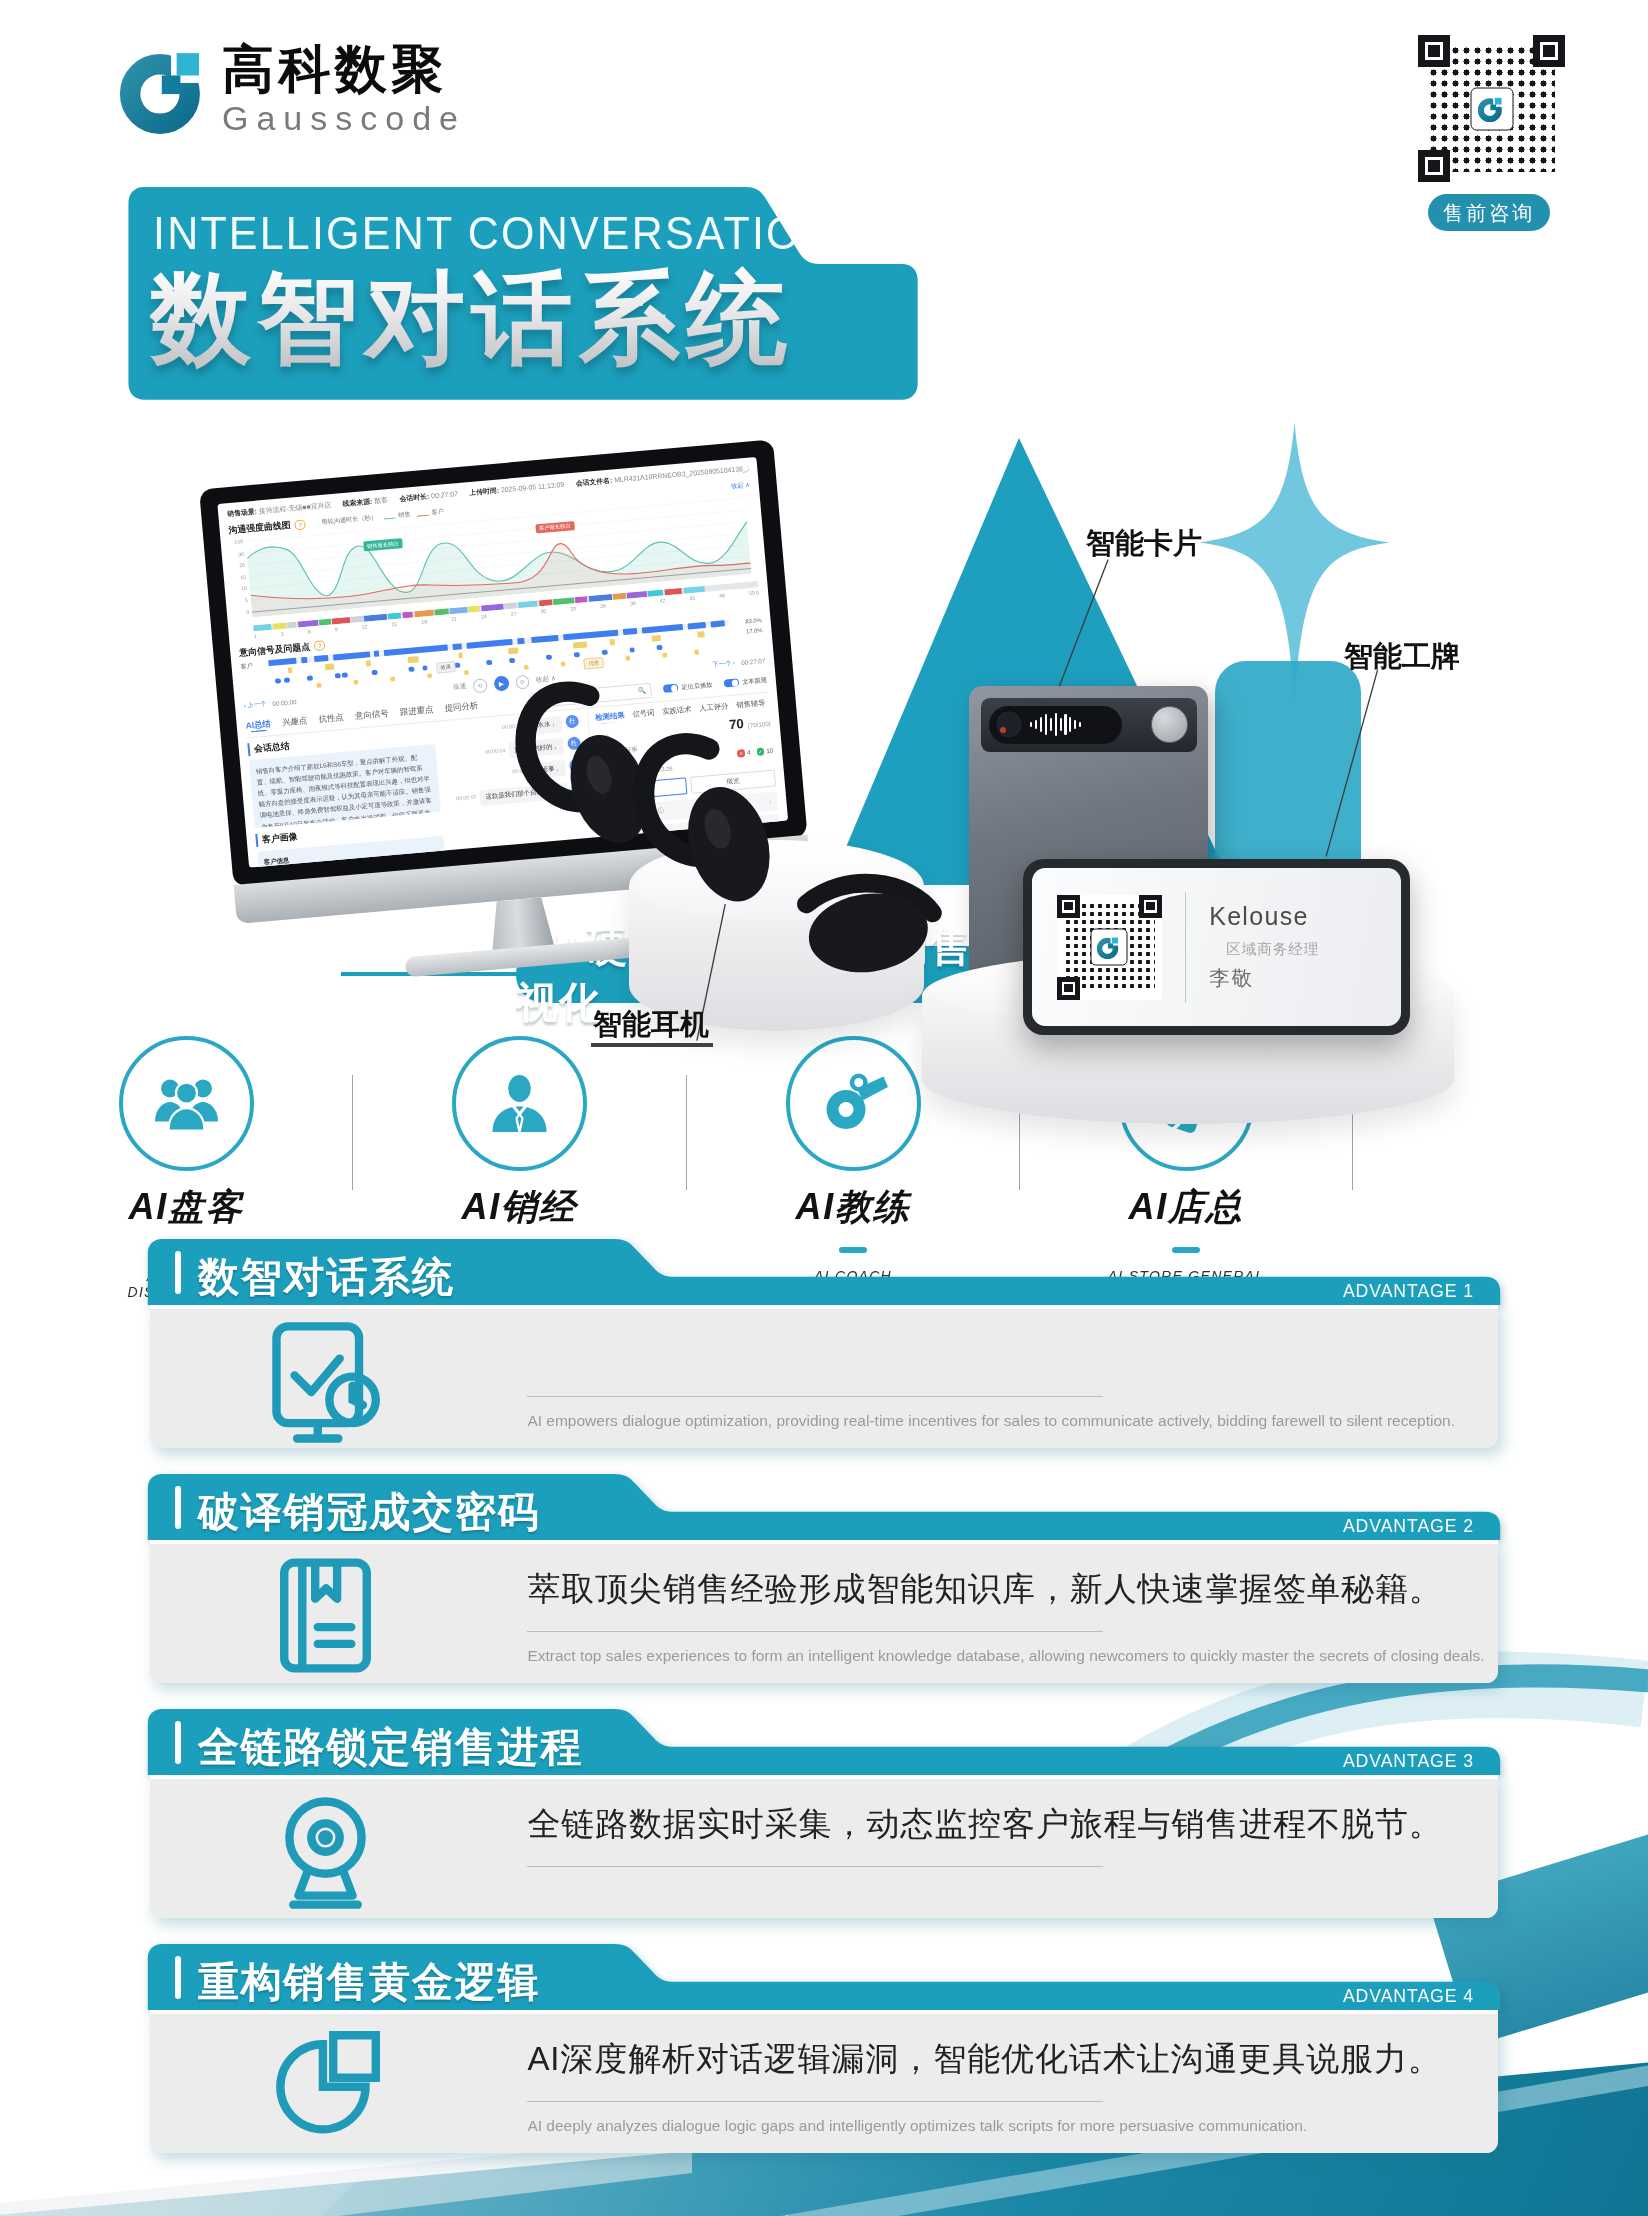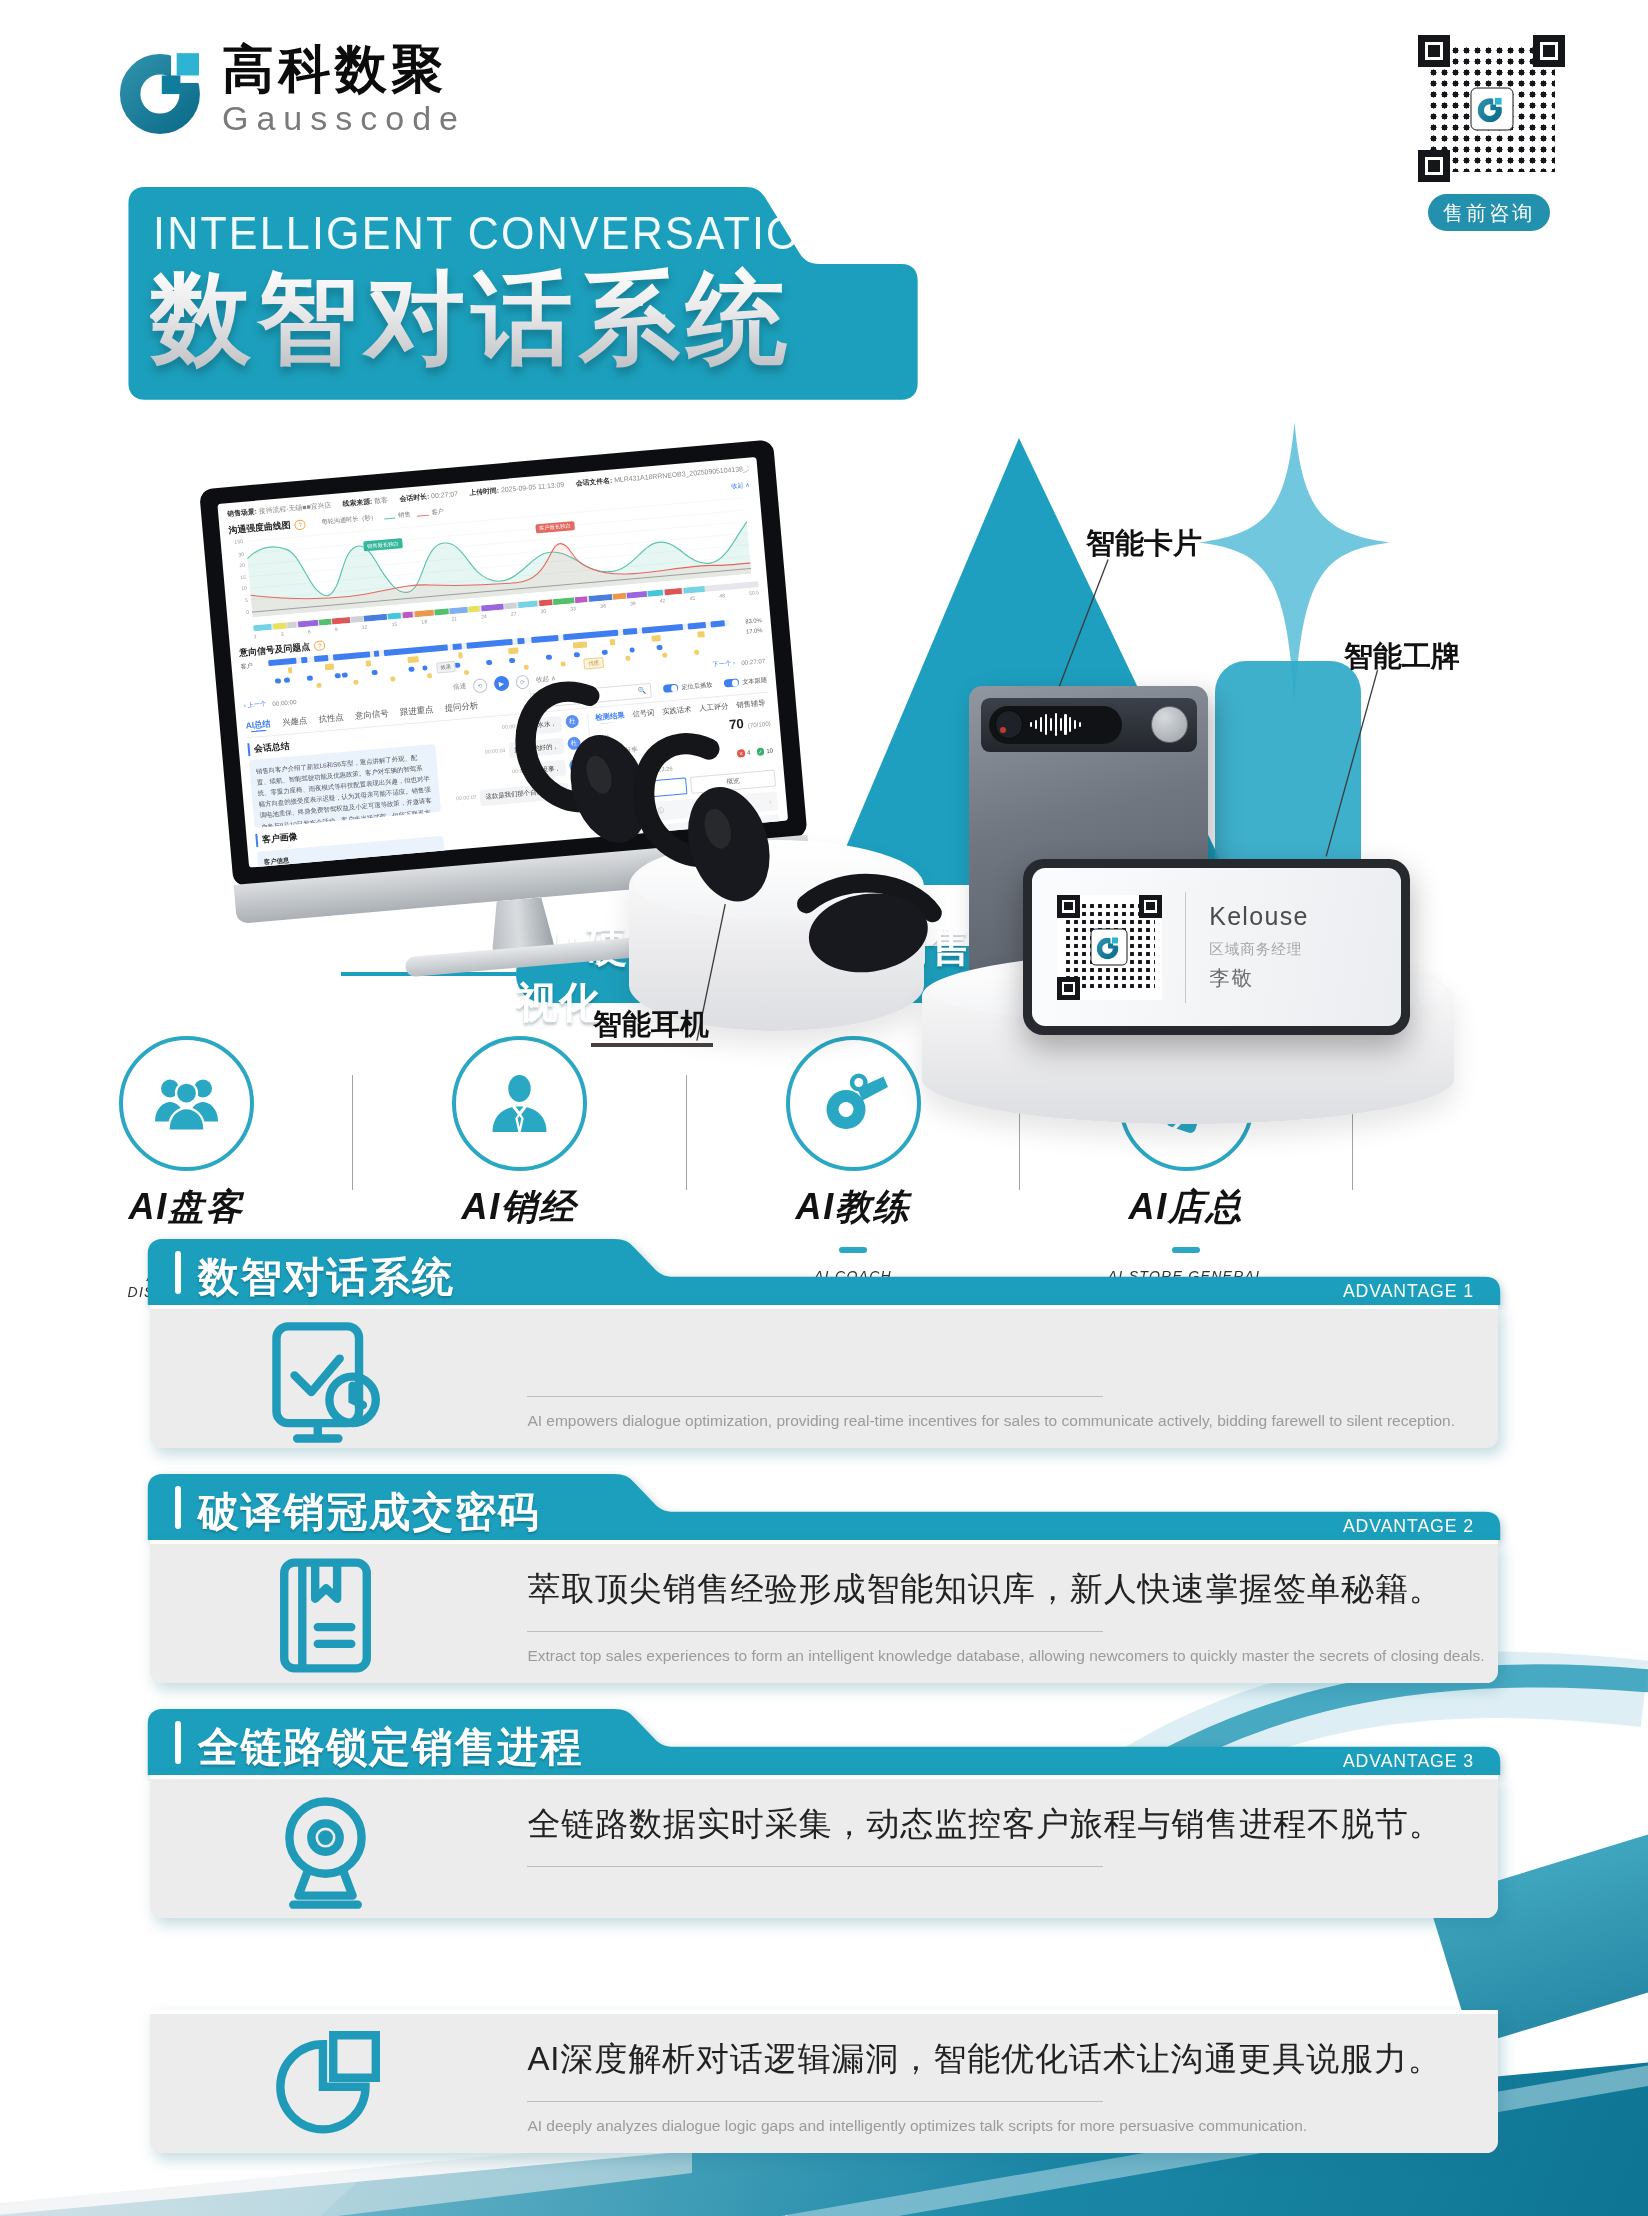--- a/index.html
+++ b/index.html
@@ -137,21 +137,21 @@
   .wavebars{display:flex;align-items:center;gap:2.7px;}
   .wavebars i{width:2.2px;background:#fff;border-radius:1.3px;}
   .cd-btn{width:35px;height:35px;border-radius:50%;margin-left:auto;
      background:radial-gradient(circle at 35% 30%,#d7dadd,#9aa0a6);border:1.3px solid #63686f;}
   .badge-device{left:1023px;top:859px;width:387px;height:176px;background:#26292e;border-radius:20.4px;z-index:4;
      box-shadow:0 13.3px 31px rgba(0,0,0,.30);padding:8.9px;box-sizing:border-box;}
   .badge-face{width:100%;height:100%;border-radius:13.3px;background:linear-gradient(100deg,#fbfcfd,#ebedf0);
      display:flex;align-items:center;}
   .bd-div{width:1.3px;height:111px;background:#c6c9cc;margin:0 23px;}
   .bd-brand{font-size:25px;color:#4b4b4b;letter-spacing:1.3px;}
-  .bd-role{font-size:14.6px;color:#a5a5a5;margin-top:8.9px;letter-spacing:0.9px;}
+  .bd-role{font-size:14.6px;color:#a5a5a5;margin-top:8.9px;letter-spacing:0.9px;margin-left:17px;}
   .bd-name{font-size:20.4px;color:#6b6b6b;margin-top:5.3px;letter-spacing:1.8px;}
 
   
   .rib-line{background:#1c9fbc;height:4.4px;z-index:1;}
   .ribbon{left:516px;top:946px;width:674px;height:57px;border-radius:28px;background:#1c9fbc;z-index:1;
      display:flex;align-items:center;justify-content:center;font-size:42px;font-weight:bold;color:#fff;letter-spacing:0.9px;
      text-shadow:0 2.7px 2.7px rgba(0,50,65,.25);}
 
   
   .role{position:absolute;width:186px;text-align:center;z-index:1;font-style:italic;}
@@ -751,20 +751,28 @@
         <circle cx="100" cy="80" r="5" fill="#1f9ab8"></circle>
         <path d="M74,128 L58,170 H142 L126,128" stroke-linejoin="round"></path>
         <path d="M50,184 H150" stroke-linecap="round"></path>
       </svg>
       <div class="adzh">全链路数据实时采集，动态监控客户旅程与销售进程不脱节。</div>
       <div class="addiv"></div>
     </div>
   </div>
 
   <div class="adcard" style="top:1944px">
+    <div class="adhead">
+      <svg width="1356" height="66" viewBox="0 0 3060 150" preserveAspectRatio="none">
+        <path d="M36,0 H1056 C1078,0 1090,6 1102,20 L1146,66 C1158,80 1172,86 1190,86 H3022 C3044,86 3056,98 3056,120 V150 H4 V32 C4,12 18,0 36,0 Z" fill="#1c9fbc"></path>
+      </svg>
+      <div class="adbar"></div>
+      <div class="adtitle">重构销售黄金逻辑</div>
+      <div class="adtag">ADVANTAGE 4</div>
+    </div>
     <div class="adbody">
       <svg class="adicon" width="129" height="129" viewBox="0 0 200 200" fill="none" stroke="#1f9ab8" stroke-width="13">
         <path d="M96,36 A66,66 0 1 0 162,102 L96,102 Z"></path>
         <path d="M112,22 H178 V88 H112 Z"></path>
       </svg>
       <div class="adzh">AI深度解析对话逻辑漏洞，智能优化话术让沟通更具说服力。</div>
       <div class="addiv"></div>
       <div class="aden">AI deeply analyzes dialogue logic gaps and intelligently optimizes talk scripts for more persuasive communication.</div>
     </div>
   </div>

